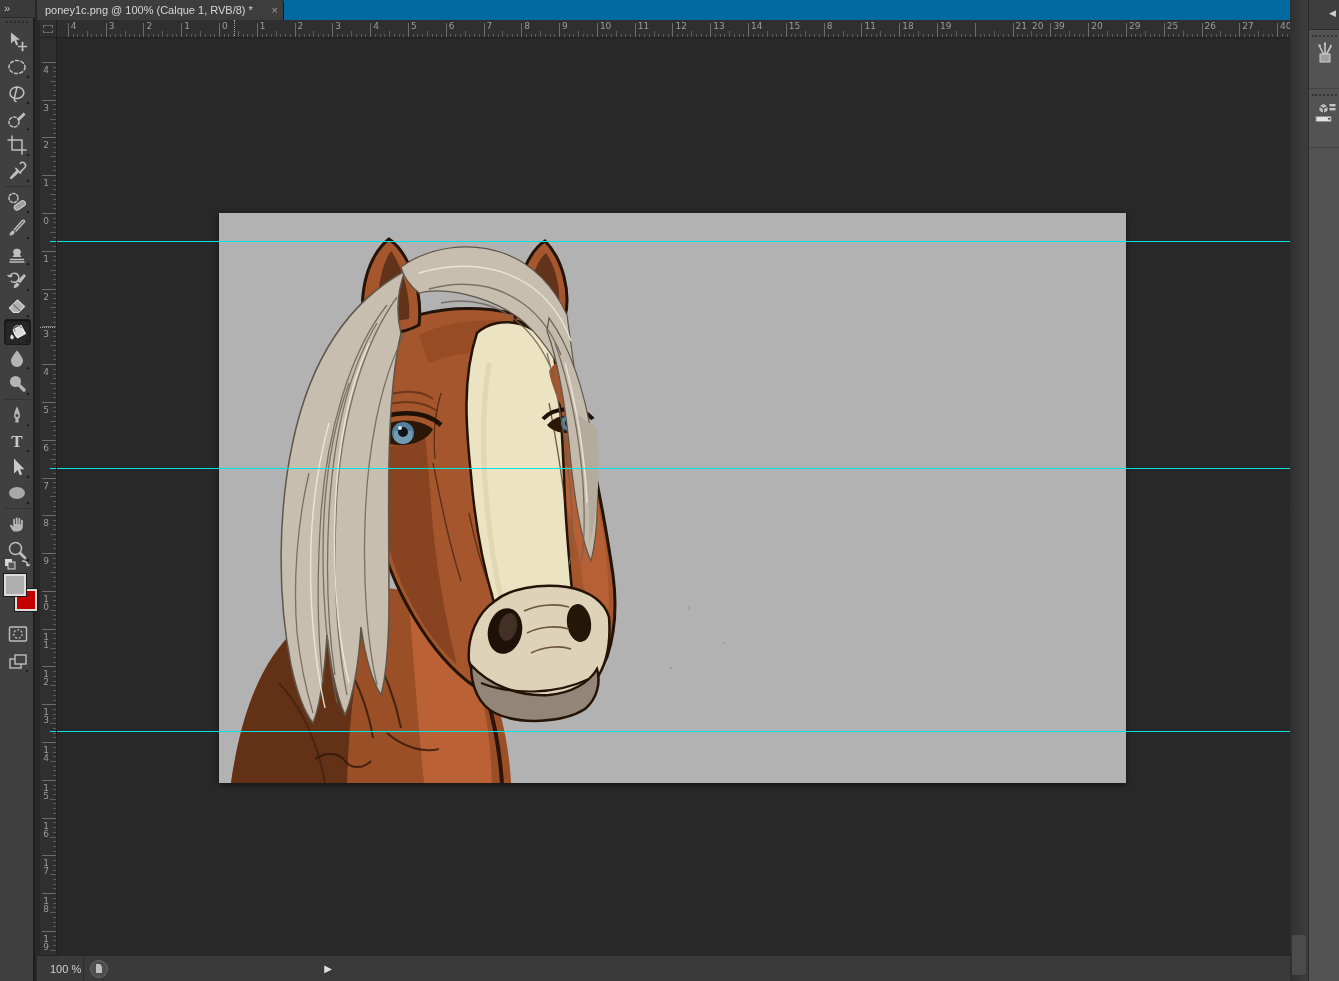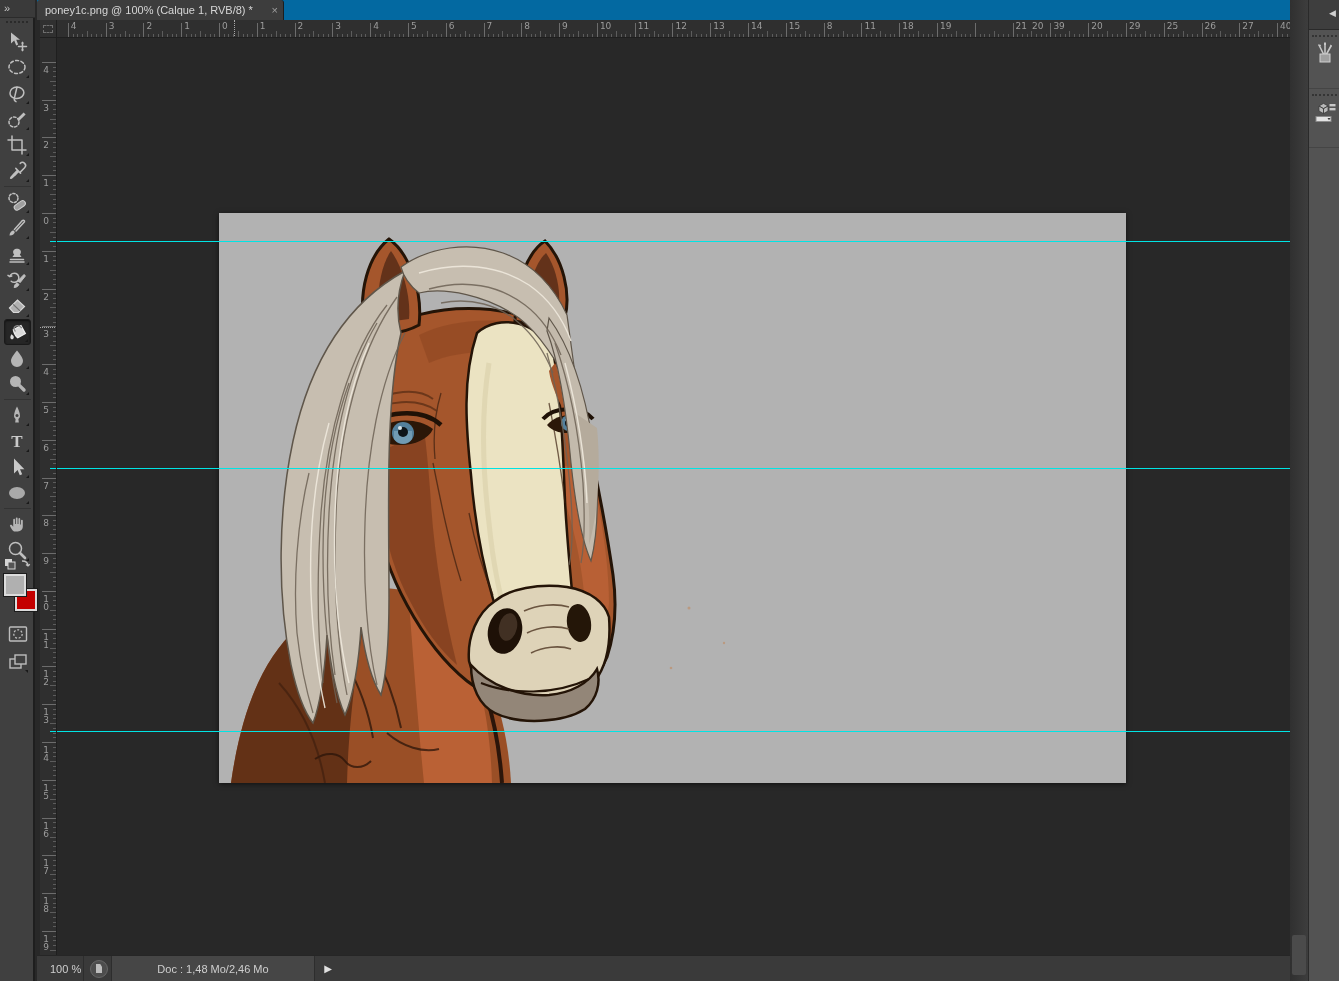--- a/index.html
+++ b/index.html
@@ -865,21 +865,20 @@
     <div class="guide" style="top: 430px; background: rgb(0, 228, 228);"></div>
     <div class="guide" style="top: 693px; background: rgb(0, 228, 228);"></div>
   </div>
 
 <div class="abs" id="status-bar">
   <div id="zoom-field">100 %</div>
   <div id="status-doc-icon">
       <div class="pg"></div>
     </div>
   <div id="status-sep1" style="left:46px;"></div>
-  <div id="doc-info">Doc : 1,48 Mo/2,46 Mo</div>
   <div id="status-flyout">▶</div>
 </div>
 
 <div class="abs" id="right-strip">
   <div class="thumb"></div>
 </div>
 <div class="abs" id="panel-dock">
   <div id="dock-head">
     <span id="dock-collapse">◀</span>
   </div>

